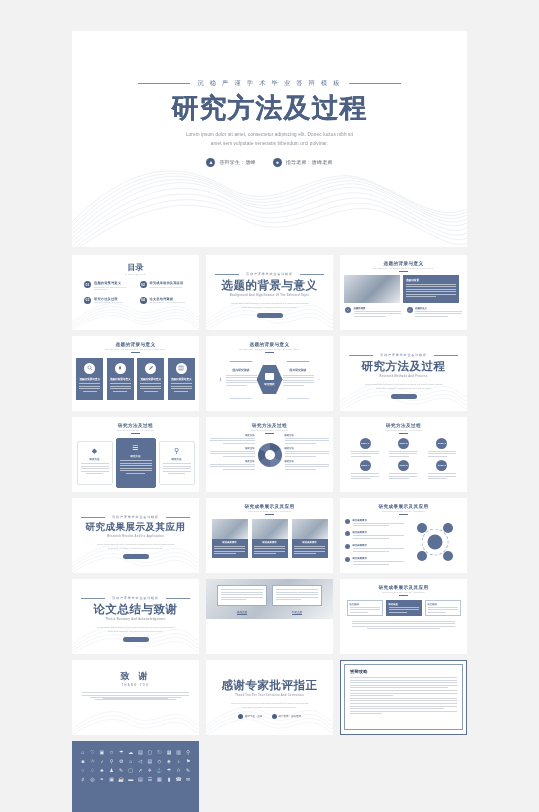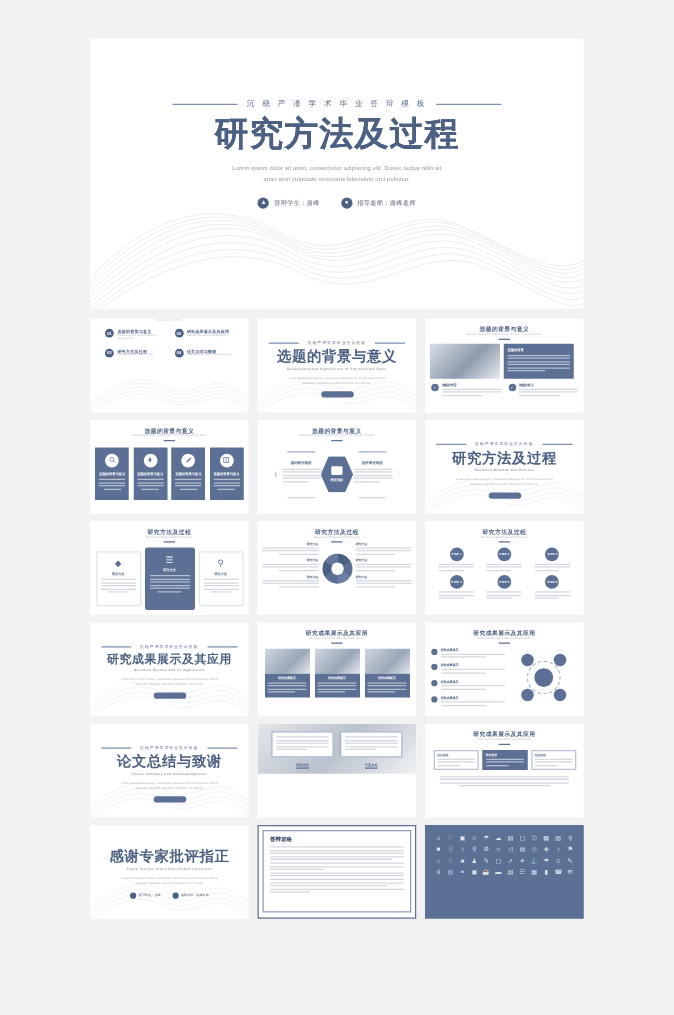--- a/index.html
+++ b/index.html
@@ -241,20 +241,21 @@
     <div class="slide">
       <svg class="sl-wave" viewBox="0 0 127 38" preserveAspectRatio="none">
         <g fill="none" stroke="#b6c2d4" stroke-width="0.25" opacity="0.8">
           <path d="M0,30 C25,12 42,8 60,18 C80,29 95,10 112,17 C120,20 124,28 127,25"></path>
           <path d="M0,32 C25,15 42,11 60,21 C80,32 95,13 112,20 C120,23 124,31 127,28"></path>
           <path d="M0,34 C25,18 42,14 60,24 C80,35 95,16 112,23 C120,26 124,34 127,31"></path>
           <path d="M0,36 C25,21 42,17 60,27 C80,37 95,19 112,26 C120,29 124,36 127,34"></path>
           <path d="M0,28 C25,9 42,5 60,15 C80,26 95,7 112,14 C120,17 124,25 127,22"></path>
         </g>
       </svg>
+      <div class="toc-title">目录</div>
       <div class="toc-en">CONTENTS</div>
       <div class="toc-grid">
         <div class="toc-it">
           <span class="toc-num">01</span>
           <span class="toc-tx">
             <b>选题的背景与意义</b>
             <span>Background And Significance Of The Selected Topic</span>
           </span>
         </div>
         <div class="toc-it">
@@ -849,20 +850,42 @@
       <div class="para">
         <span class="lines">
             <i></i>
             <i></i>
             <i></i>
             <i style="width:70%;margin:0 auto"></i>
           </span>
       </div>
     </div>
 
+    <div class="slide">
+      <svg class="sl-wave" viewBox="0 0 127 38" preserveAspectRatio="none">
+        <g fill="none" stroke="#b6c2d4" stroke-width="0.25" opacity="0.8">
+          <path d="M0,30 C25,12 42,8 60,18 C80,29 95,10 112,17 C120,20 124,28 127,25"></path>
+          <path d="M0,33 C25,16 42,12 60,22 C80,33 95,14 112,21 C120,24 124,32 127,29"></path>
+          <path d="M0,36 C25,20 42,16 60,26 C80,36 95,18 112,25 C120,28 124,35 127,33"></path>
+        </g>
+      </svg>
+      <div class="thx">
+        <div class="t">致 谢</div>
+        <div class="e">THANK YOU</div>
+        <div class="body">
+          <span class="lines">
+              <i></i>
+              <i></i>
+              <i style="width:85%;margin:0 auto"></i>
+              <i style="width:60%;margin:0 auto"></i>
+              <i style="width:75%;margin:0 auto"></i>
+            </span>
+        </div>
+      </div>
+    </div>
 
     <div class="slide">
       <svg class="sl-wave" viewBox="0 0 127 38" preserveAspectRatio="none">
         <g fill="none" stroke="#b6c2d4" stroke-width="0.25" opacity="0.8">
           <path d="M0,30 C25,12 42,8 60,18 C80,29 95,10 112,17 C120,20 124,28 127,25"></path>
           <path d="M0,33 C25,16 42,12 60,22 C80,33 95,14 112,21 C120,24 124,32 127,29"></path>
           <path d="M0,36 C25,20 42,16 60,26 C80,36 95,18 112,25 C120,28 124,35 127,33"></path>
           <path d="M0,27 C25,8 42,4 60,14 C80,25 95,6 112,13 C120,16 124,24 127,21"></path>
         </g>
       </svg>

